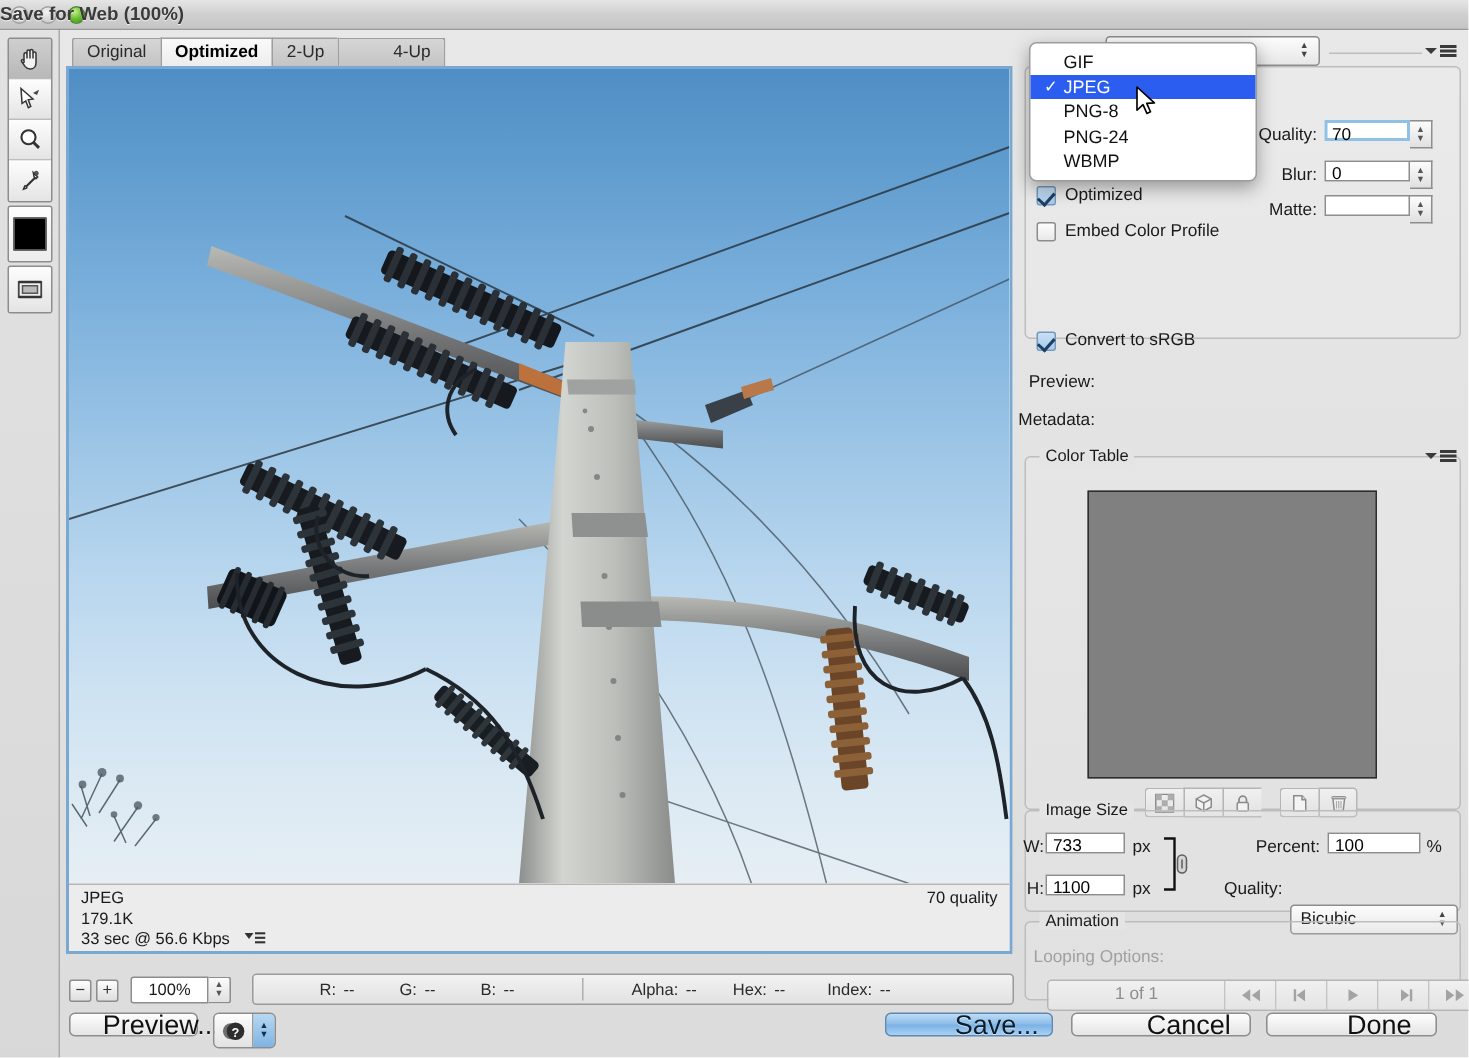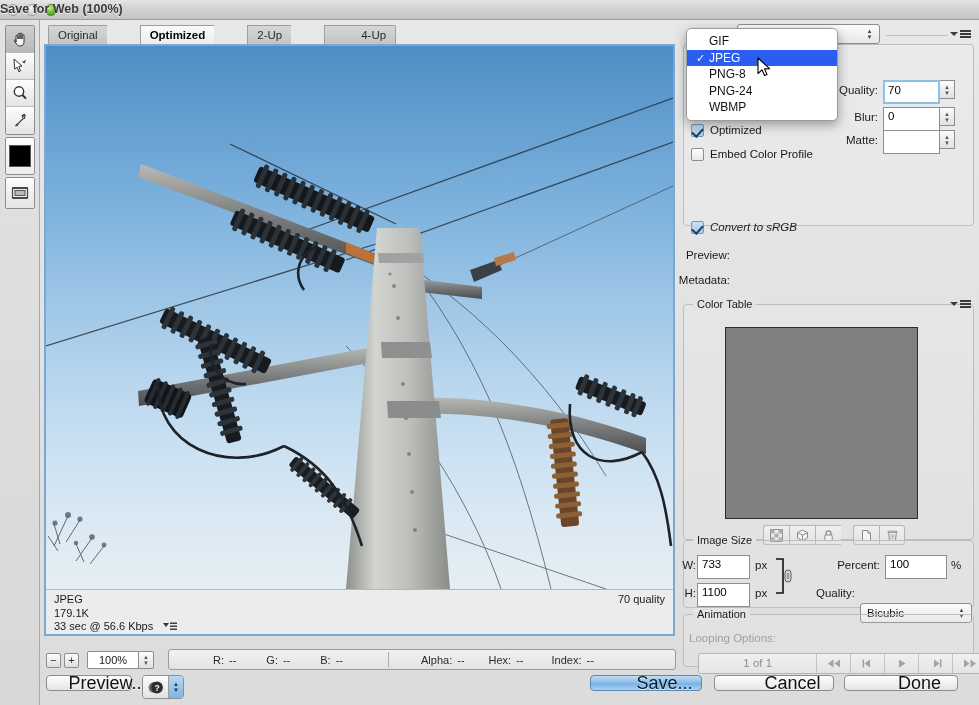--- a/index.html
+++ b/index.html
@@ -77,21 +77,21 @@
   .slicebox {
     width: 28px; height: 30px;
     display: flex; align-items: center; justify-content: center;
     background: linear-gradient(to bottom, #fdfdfd, #e4e4e4);
     cursor: pointer;
   }
 
   
   .tabs {
     position: absolute; left: 48px; top: 25px; height: 19px;
-    display: flex; align-items: flex-end; gap: 33px;
+    display: flex; align-items: flex-end;
   }
   .tab {
     height: 19px; line-height: 18px; padding: 0 9px;
     font-size: 11.5px; color: #2a2a2a;
     border: 1px solid #9e9e9e; border-bottom: none;
     border-right: none;
     background: linear-gradient(to bottom, #d6d6d6, #c4c4c4);
     cursor: pointer;
   }
   .tab:first-child { border-top-left-radius: 2px; }
@@ -199,21 +199,21 @@
   .group-label {
     position: absolute; top: -7px; left: 9px;
     background: #e4e4e4; padding: 0 4px;
     font-size: 11px; color: #1a1a1a;
   }
   .hrline { position: absolute; height: 1px; background: #bdbdbd; }
 
   .lbl { position: absolute; font-size: 11.5px; color: #1a1a1a; text-align: right; }
   .lbl.dim { color: #a0a0a0; }
   .txtfield {
-    position: absolute; height: 24px; border: 1px solid #8d8d8d;
+    position: absolute; height: 14px; border: 1px solid #8d8d8d;
     background: #fff; font-size: 11.5px; line-height: 17px;
     padding-left: 4px; color: #000;
   }
   .txtfield.focus { border: 2px solid #8fc0e6; padding-left: 3px; }
   .vstepper {
     position: absolute; width: 15px; height: 19px;
     border: 1px solid #8d8d8d; border-left: none;
     background: linear-gradient(to bottom, #fcfcfc, #e0e0e0);
     display: flex; flex-direction: column; align-items: center; justify-content: center;
     cursor: pointer;
@@ -689,21 +689,21 @@
         <span class="ar">▼</span>
     </div>
 
     <div class="chk on" style="left:13px; top:102px;"></div>
     <div class="lbl" style="left:32px; top:102px; text-align:left;">Optimized</div>
 
     <div class="chk" style="left:13px; top:126px;"></div>
     <div class="lbl" style="left:32px; top:126px; text-align:left;">Embed Color Profile</div>
 
     <div class="chk on" style="left:13px; top:199px;"></div>
-    <div class="lbl" style="left:32px; top:199px; text-align:left;font-style:italic;">Convert to sRGB</div>
+    <div class="lbl" style="left:32px; top:199px; text-align:left;">Convert to sRGB</div>
 
     <div class="lbl" style="left:2px; top:227px; width:50px;">Preview:</div>
 
     <div class="lbl" style="left:0px; top:252px; width:52px;">Metadata:</div>
 
     <div class="groupbox" style="left:5px; top:282px; width:291px; height:236px;">
       <span class="group-label">Color Table</span>
     </div>
     <div class="panel-menu" style="left:272px; top:278px;">
       <span class="pm-tri"></span>

